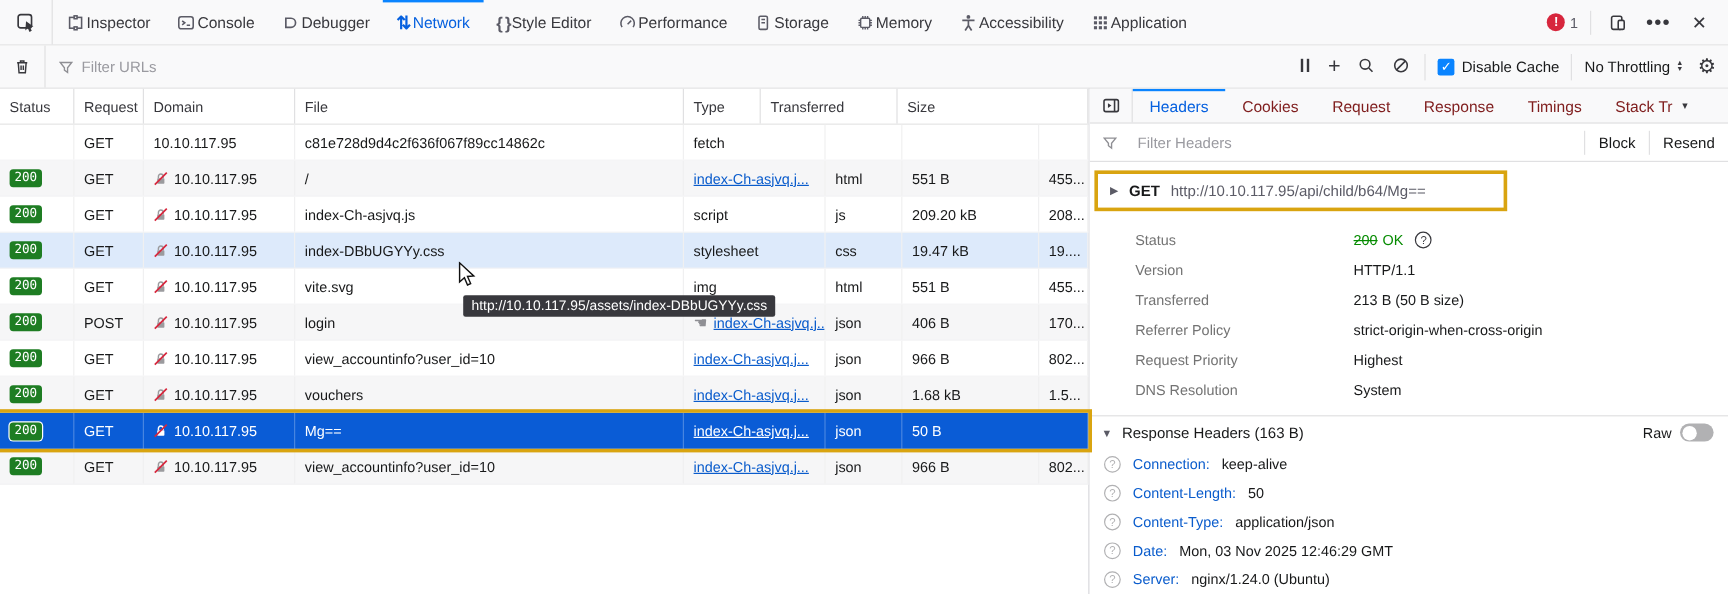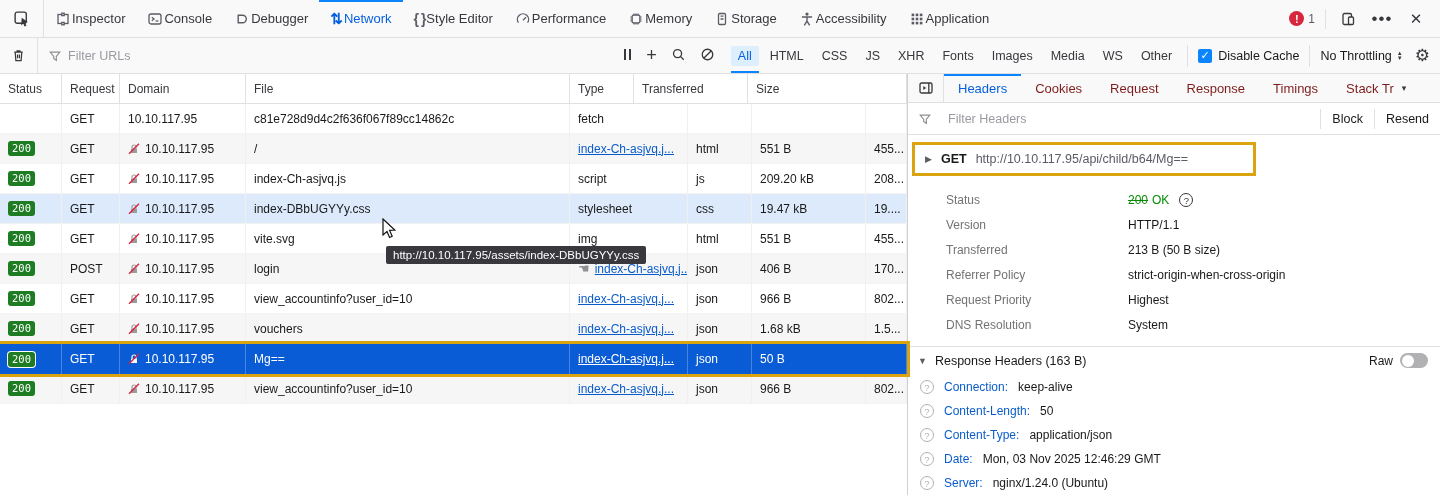--- a/index.html
+++ b/index.html
@@ -160,35 +160,35 @@
       <span class="ticon">
           <svg width="16" height="16" viewBox="0 0 16 16" fill="none" stroke="currentColor" stroke-width="1.3">
             <path d="M3.4 11.6 A5.6 5.6 0 1 1 12.6 11.6"></path>
             <path d="M8 9.2 L11 6.2"></path>
           </svg>
         </span>
       <span>Performance</span>
     </div>
     <div class="tool-tab">
       <span class="ticon">
+          <svg width="16" height="16" viewBox="0 0 16 16" fill="none" stroke="currentColor" stroke-width="1.3">
+            <rect x="4.5" y="2.5" width="7" height="11" rx="1.2"></rect>
+            <path d="M6.5 5.2 h3 M6.5 8 h3"></path>
+          </svg>
+        </span>
+      <span>Storage</span>
+    </div>
+    <div class="tool-tab">
+      <span class="ticon">
           <svg width="16" height="16" viewBox="0 0 16 16" fill="none" stroke="currentColor" stroke-width="1.2">
             <rect x="4.2" y="4.2" width="7.6" height="7.6" rx="1"></rect>
             <path d="M6 2.4v1.8 M8 2.4v1.8 M10 2.4v1.8 M6 11.8v1.8 M8 11.8v1.8 M10 11.8v1.8 M2.4 6h1.8 M2.4 8h1.8 M2.4 10h1.8 M11.8 6h1.8 M11.8 8h1.8 M11.8 10h1.8"></path>
           </svg>
         </span>
       <span>Memory</span>
-    </div>
-    <div class="tool-tab">
-      <span class="ticon">
-          <svg width="16" height="16" viewBox="0 0 16 16" fill="none" stroke="currentColor" stroke-width="1.3">
-            <rect x="4.5" y="2.5" width="7" height="11" rx="1.2"></rect>
-            <path d="M6.5 5.2 h3 M6.5 8 h3"></path>
-          </svg>
-        </span>
-      <span>Storage</span>
     </div>
     <div class="tool-tab">
       <span class="ticon">
           <svg width="16" height="16" viewBox="0 0 16 16" fill="none" stroke="currentColor" stroke-width="1.4">
             <circle cx="8" cy="3.1" r="1.6" fill="currentColor" stroke="none"></circle>
             <path d="M2.9 6 h10.2 M8 6 v4.2 M8 10.2 L5.3 14.4 M8 10.2 L10.7 14.4"></path>
           </svg>
         </span>
       <span>Accessibility</span>
     </div>
@@ -251,32 +251,20 @@
       <span class="pause-icon"><span></span><span></span></span>
       <span class="plus-glyph">+</span>
       <span><svg width="15" height="15" viewBox="0 0 16 16" fill="none" stroke="currentColor" stroke-width="1.4">
             <circle cx="7" cy="7" r="4.3"></circle>
             <path d="M10.3 10.3 L13.6 13.6"></path>
           </svg></span>
       <span><svg width="15" height="15" viewBox="0 0 16 16" fill="none" stroke="currentColor" stroke-width="1.4">
             <circle cx="8" cy="8" r="5.6"></circle>
             <path d="M4.2 11.8 L11.8 4.2"></path>
           </svg></span>
-    </div>
-    <div class="pillbar">
-      <span class="pill active">All</span>
-      <span class="pill">HTML</span>
-      <span class="pill">CSS</span>
-      <span class="pill">JS</span>
-      <span class="pill">XHR</span>
-      <span class="pill">Fonts</span>
-      <span class="pill">Images</span>
-      <span class="pill">Media</span>
-      <span class="pill">WS</span>
-      <span class="pill">Other</span>
     </div>
     <div class="cache-group">
       <span class="checkbox">✓</span>
       <span class="cache-label">Disable Cache</span>
     </div>
     <div class="throttle">
       <span>No Throttling</span>
       <span class="updown">
           <span>▲</span>
           <span>▼</span>

